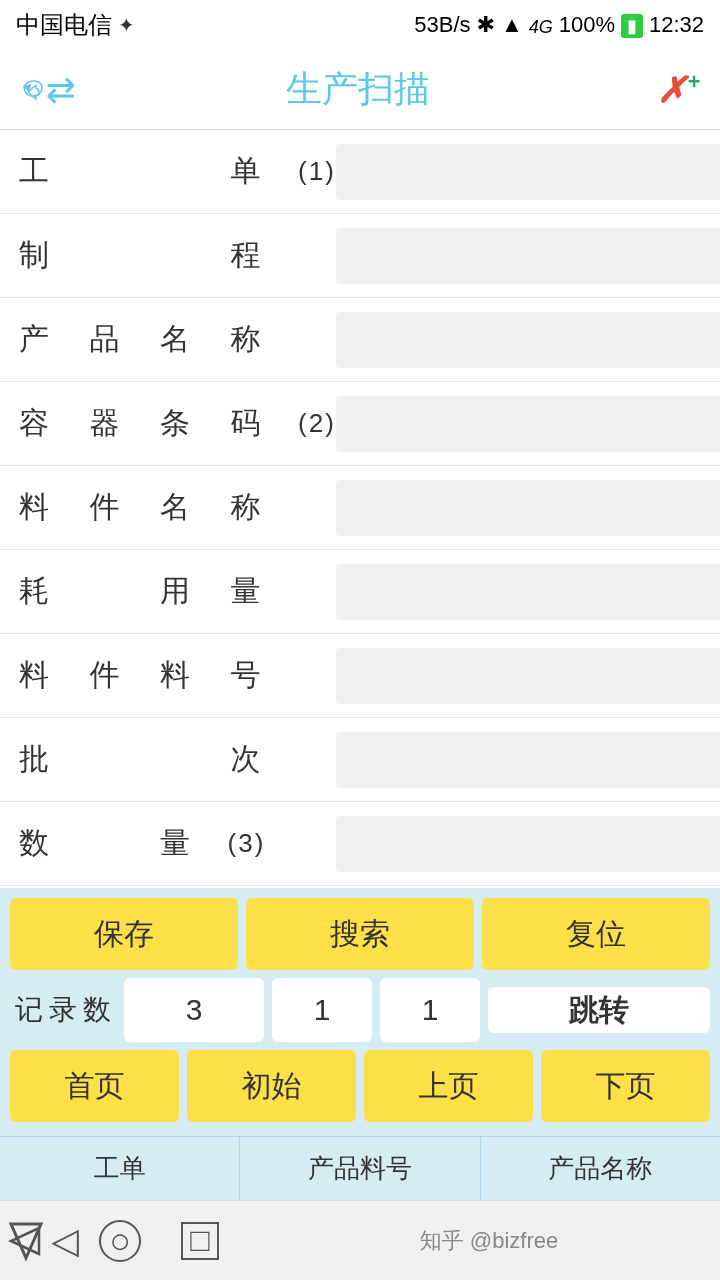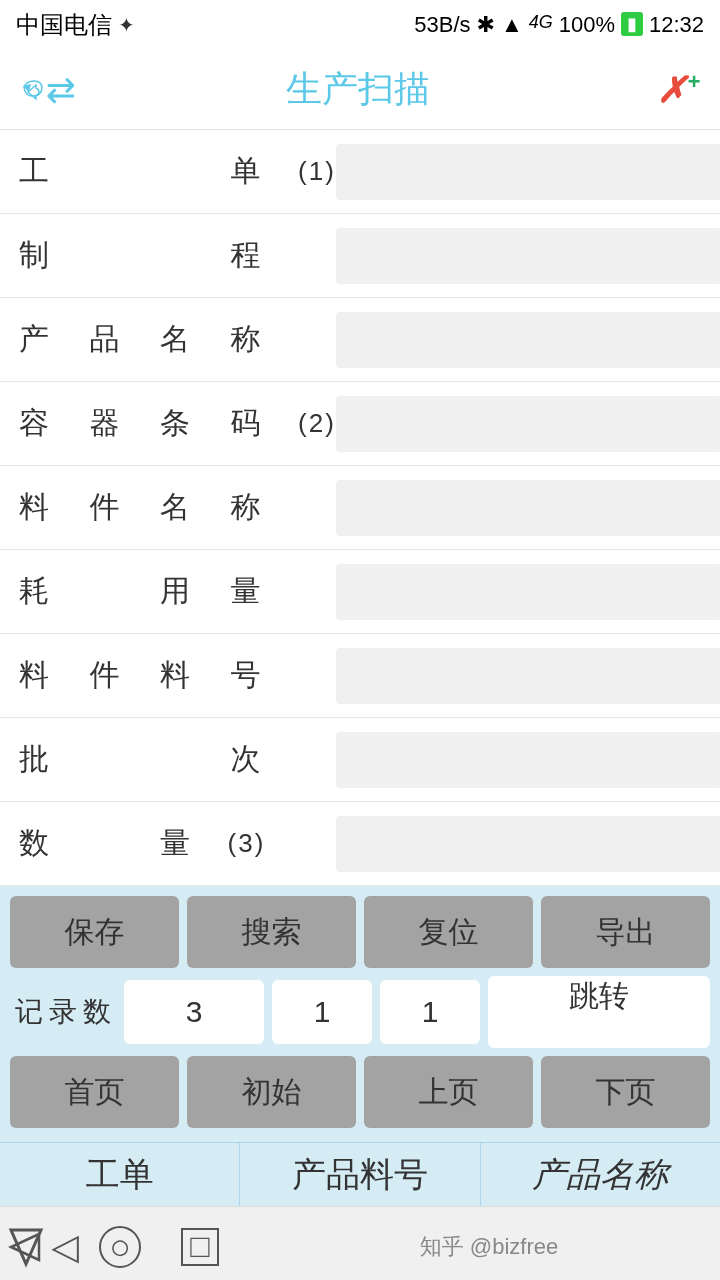--- a/index.html
+++ b/index.html
@@ -18,21 +18,21 @@
       background: #fff;
       display: flex;
       align-items: center;
       justify-content: space-between;
       padding: 0 16px;
       height: 50px;
       font-size: 24px;
       font-weight: 500;
     }
     .status-bar-left { display: flex; align-items: center; gap: 6px; }
-    .status-bar-right { display: flex; align-items: flex-start; gap: 6px; font-size: 22px; }
+    .status-bar-right { display: flex; align-items: flex-end; gap: 6px; font-size: 22px; }
 
     
     .header {
       background: #fff;
       display: flex;
       align-items: center;
       justify-content: space-between;
       padding: 8px 20px;
       height: 80px;
       border-bottom: 1px solid #e0e0e0;
@@ -112,21 +112,21 @@
       background: #d6ecf5;
       padding: 10px 10px 6px;
     }
     .toolbar-row {
       display: flex;
       gap: 8px;
       margin-bottom: 8px;
     }
     .toolbar-btn {
       flex: 1;
-      background: #a3a3a3;
+      background: #fde047;
       border: none;
       border-radius: 6px;
       height: 72px;
       font-size: 30px;
       color: #333;
       cursor: pointer;
       display: flex;
       align-items: center;
       justify-content: center;
     }
@@ -156,47 +156,48 @@
       outline: none;
       padding: 0 8px;
     }
     .record-input-wide { width: 140px; }
     .record-input-mid { width: 100px; }
     .jump-btn {
       flex: 1;
       background: #fff;
       border: none;
       border-radius: 6px;
-      height: 72px;
+      height: 46px;
       font-size: 30px;
       color: #333;
       cursor: pointer;
       display: flex;
-      align-items: flex-start;
+      align-items: center;
       justify-content: center;
+      font-weight: bold;
     }
 
     
     .bottom-tabbar {
       background: #d6ecf5;
       display: flex;
       border-top: 1px solid #b0d4e8;
       height: 64px;
     }
     .tab-item {
       flex: 1;
       display: flex;
       align-items: center;
       justify-content: center;
-      font-size: 34px;
+      font-size: 26px;
       color: #333;
       cursor: pointer;
       border-right: 1px solid #b0d4e8;
     }
-    .tab-item:last-child { border-right: none; font-style: italic; }
+    .tab-item:last-child { border-right: none; }
 
     
     .nav-bar {
       background: #f0f0f0;
       height: 80px;
       display: flex;
       align-items: center;
       justify-content: space-around;
       border-top: 1px solid #ddd;
     }
@@ -368,23 +369,20 @@
   <div class="toolbar-row">
     <button class="toolbar-btn">
       <span>保存</span>
     </button>
     <button class="toolbar-btn">
       <span>搜索</span>
     </button>
     <button class="toolbar-btn">
       <span>复位</span>
     </button>
-    <button class="toolbar-btn">
-      <span>导出</span>
-    </button>
   </div>
 
   <div class="record-row">
     <div class="record-label">
       <span>记</span>
       <span>录</span>
       <span>数</span>
     </div>
     <input class="record-input record-input-wide" type="text" value="3" style="">
     <input class="record-input record-input-mid" type="text" value="1" style="">

